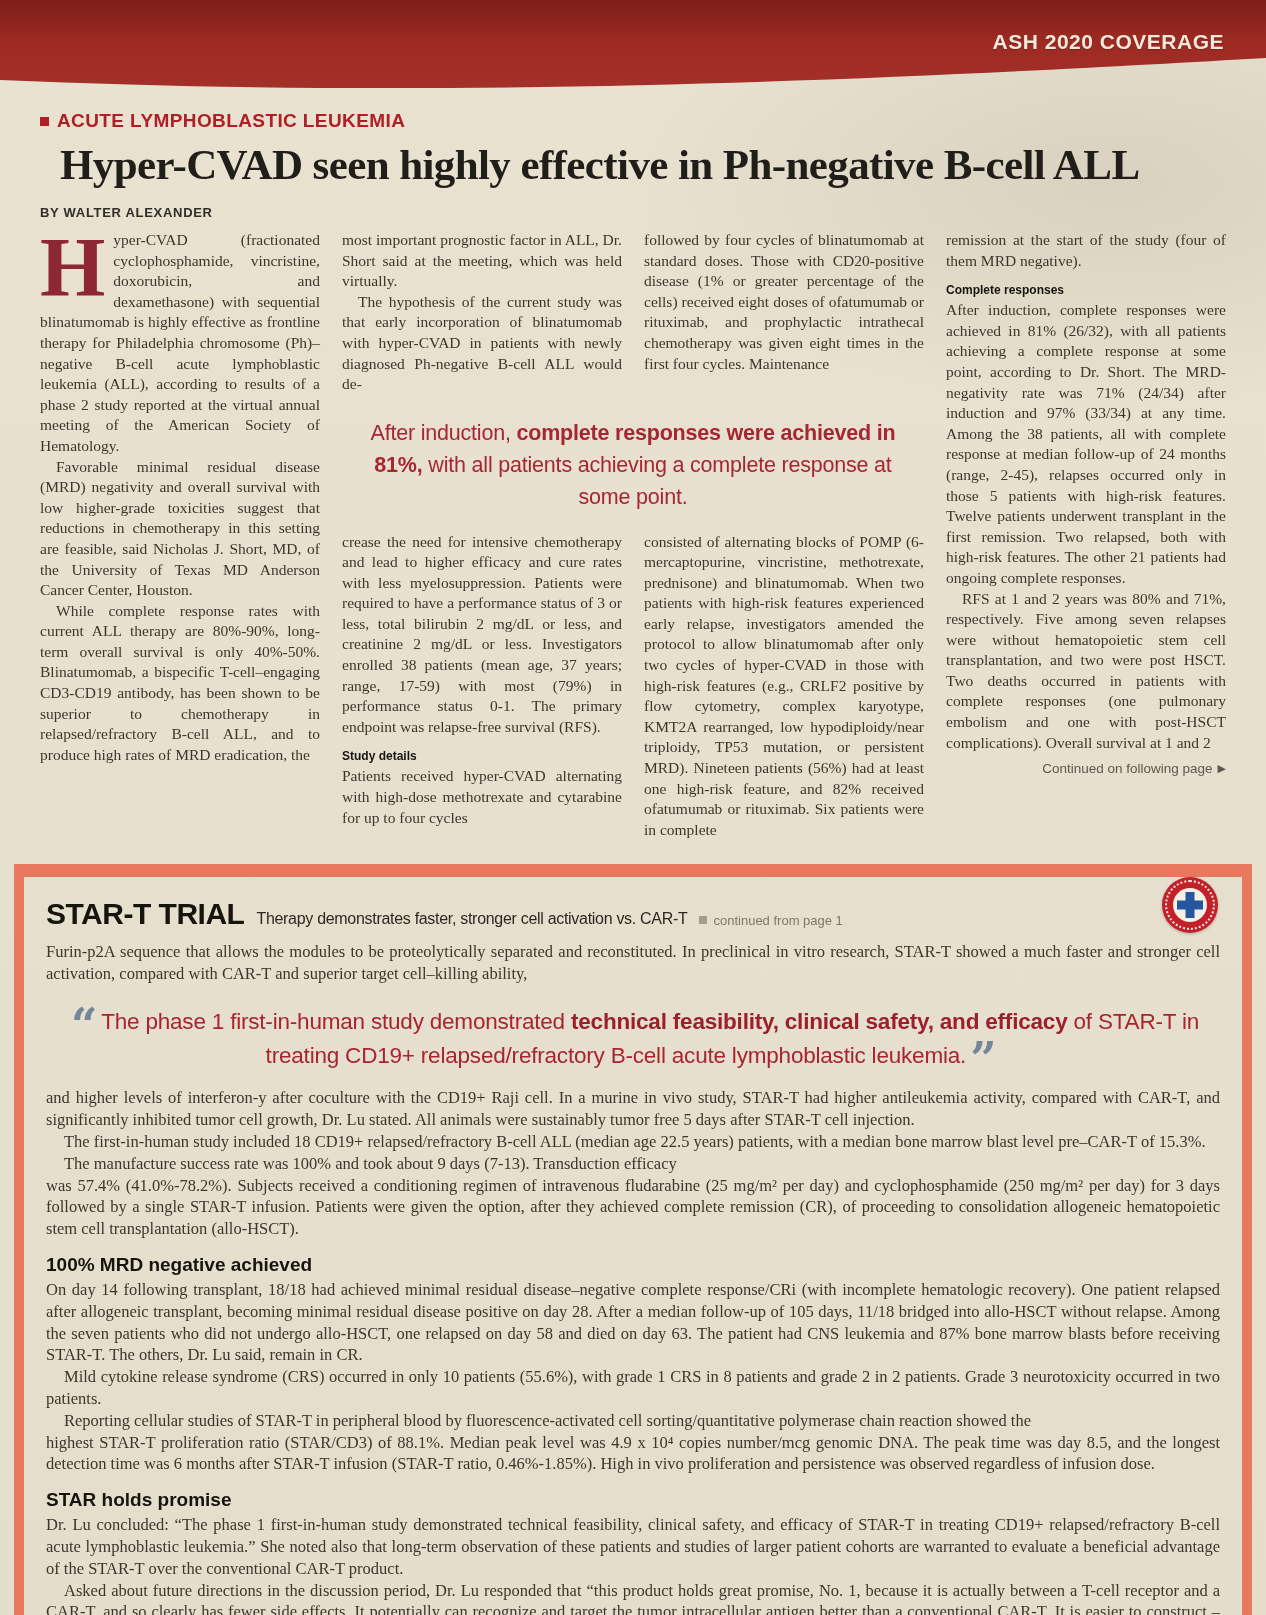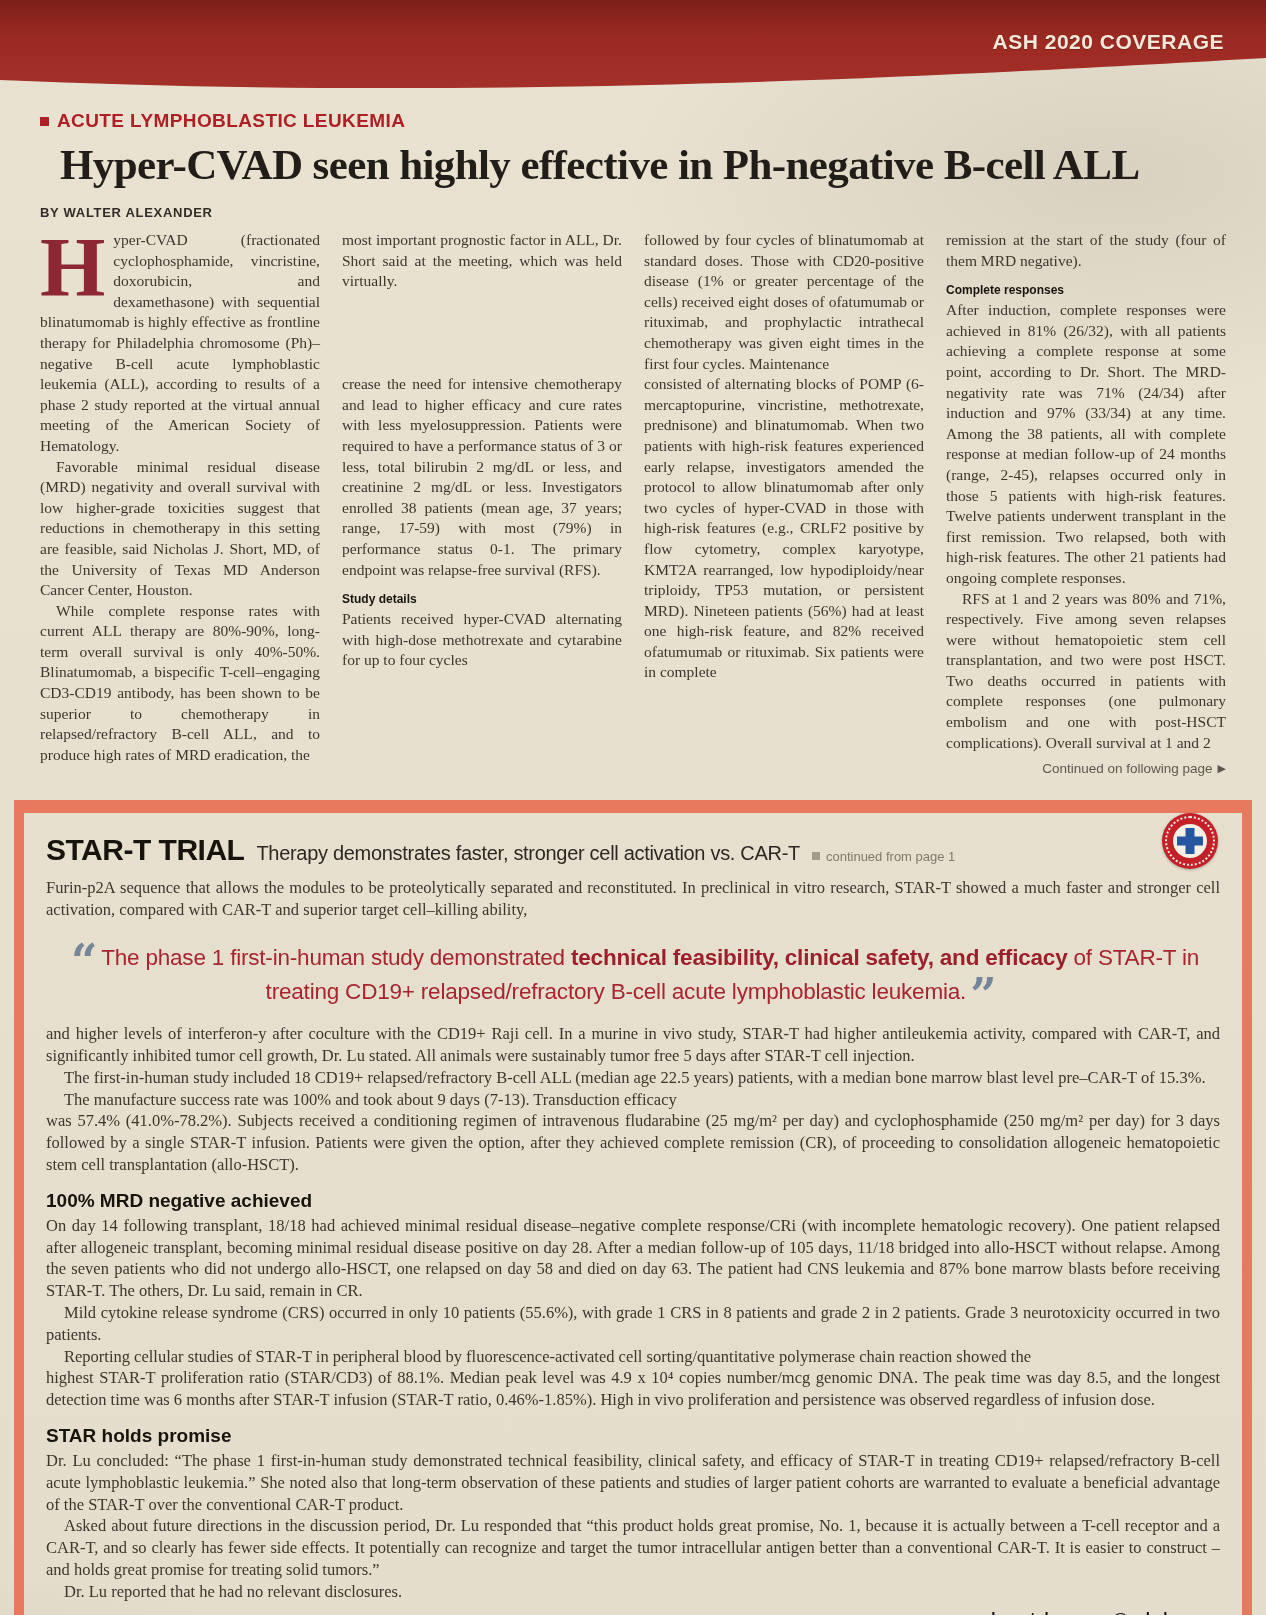--- a/index.html
+++ b/index.html
@@ -93,21 +93,21 @@
     background:transparent;
     padding:16px 22px 14px;
     position:relative;
   }
   .star-header {
     display:flex; align-items:baseline; gap:12px;
     padding:4px 0 10px;
     font-family:"Liberation Sans", sans-serif;
   }
   .star-title { font-weight:bold; font-size:30px; color:#17140e; letter-spacing:-.5px; }
-  .star-subtitle { font-size:20px; color:#2c2821; letter-spacing:-.3px; }
+  .star-subtitle { font-size:16px; color:#2c2821; letter-spacing:-.3px; }
   .star-continued {
     display:flex; align-items:center; gap:6px;
     font-size:13px; color:#7e796c; white-space:nowrap;
   }
   .mini-square { width:8px; height:8px; background:#a39d8e; flex:0 0 auto; }
   .ash-badge {
     position:absolute; top:0px; right:24px;
     width:56px; height:56px; border-radius:50%;
     background:#c32028;
     box-shadow:0 1px 3px rgba(0,0,0,.25);
@@ -200,26 +200,30 @@
 
   <div class="article-grid">
     <div class="a-c1">
       <p><span class="dropcap">H</span><span>yper-CVAD (fractionated cyclophosphamide, vincristine, doxorubicin, and dexamethasone) with sequential blinatumomab is highly effective as frontline therapy for Philadelphia chromosome (Ph)–negative B-cell acute lymphoblastic leukemia (ALL), according to results of a phase 2 study reported at the virtual annual meeting of the American Society of Hematology.</span></p>
       <p class="ind">Favorable minimal residual disease (MRD) negativity and overall survival with low higher-grade toxicities suggest that reductions in chemotherapy in this setting are feasible, said Nicholas J. Short, MD, of the University of Texas MD Anderson Cancer Center, Houston.</p>
       <p class="ind">While complete response rates with current ALL therapy are 80%-90%, long-term overall survival is only 40%-50%. Blinatumomab, a bispecific T-cell–engaging CD3-CD19 antibody, has been shown to be superior to chemotherapy in relapsed/refractory B-cell ALL, and to produce high rates of MRD eradication, the</p>
     </div>
 
     <div class="a-c2a">
       <p>most important prognostic factor in ALL, Dr. Short said at the meeting, which was held virtually.</p>
+      <p class="ind">The hypothesis of the current study was that early incorporation of blinatumomab with hyper-CVAD in patients with newly diagnosed Ph-negative B-cell ALL would de-</p>
     </div>
 
     <div class="a-c3a">
       <p>followed by four cycles of blinatumomab at standard doses. Those with CD20-positive disease (1% or greater percentage of the cells) received eight doses of ofatumumab or rituximab, and prophylactic intrathecal chemotherapy was given eight times in the first four cycles. Maintenance</p>
     </div>
 
+    <div class="a-pq article-pullquote">
+      <span>After induction, </span><b>complete responses were achieved in 81%,</b><span> with all patients achieving a complete response at some point.</span>
+    </div>
 
     <div class="a-c2b">
       <p>crease the need for intensive chemotherapy and lead to higher efficacy and cure rates with less myelosuppression. Patients were required to have a performance status of 3 or less, total bilirubin 2 mg/dL or less, and creatinine 2 mg/dL or less. Investigators enrolled 38 patients (mean age, 37 years; range, 17-59) with most (79%) in performance status 0-1. The primary endpoint was relapse-free survival (RFS).</p>
       <div class="subhead">Study details</div>
       <p>Patients received hyper-CVAD alternating with high-dose methotrexate and cytarabine for up to four cycles</p>
     </div>
 
     <div class="a-c3b">
       <p>consisted of alternating blocks of POMP (6-mercaptopurine, vincristine, methotrexate, prednisone) and blinatumomab. When two patients with high-risk features experienced early relapse, investigators amended the protocol to allow blinatumomab after only two cycles of hyper-CVAD in those with high-risk features (e.g., CRLF2 positive by flow cytometry, complex karyotype, KMT2A rearranged, low hypodiploidy/near triploidy, TP53 mutation, or persistent MRD). Nineteen patients (56%) had at least one high-risk feature, and 82% received ofatumumab or rituximab. Six patients were in complete</p>
     </div>

